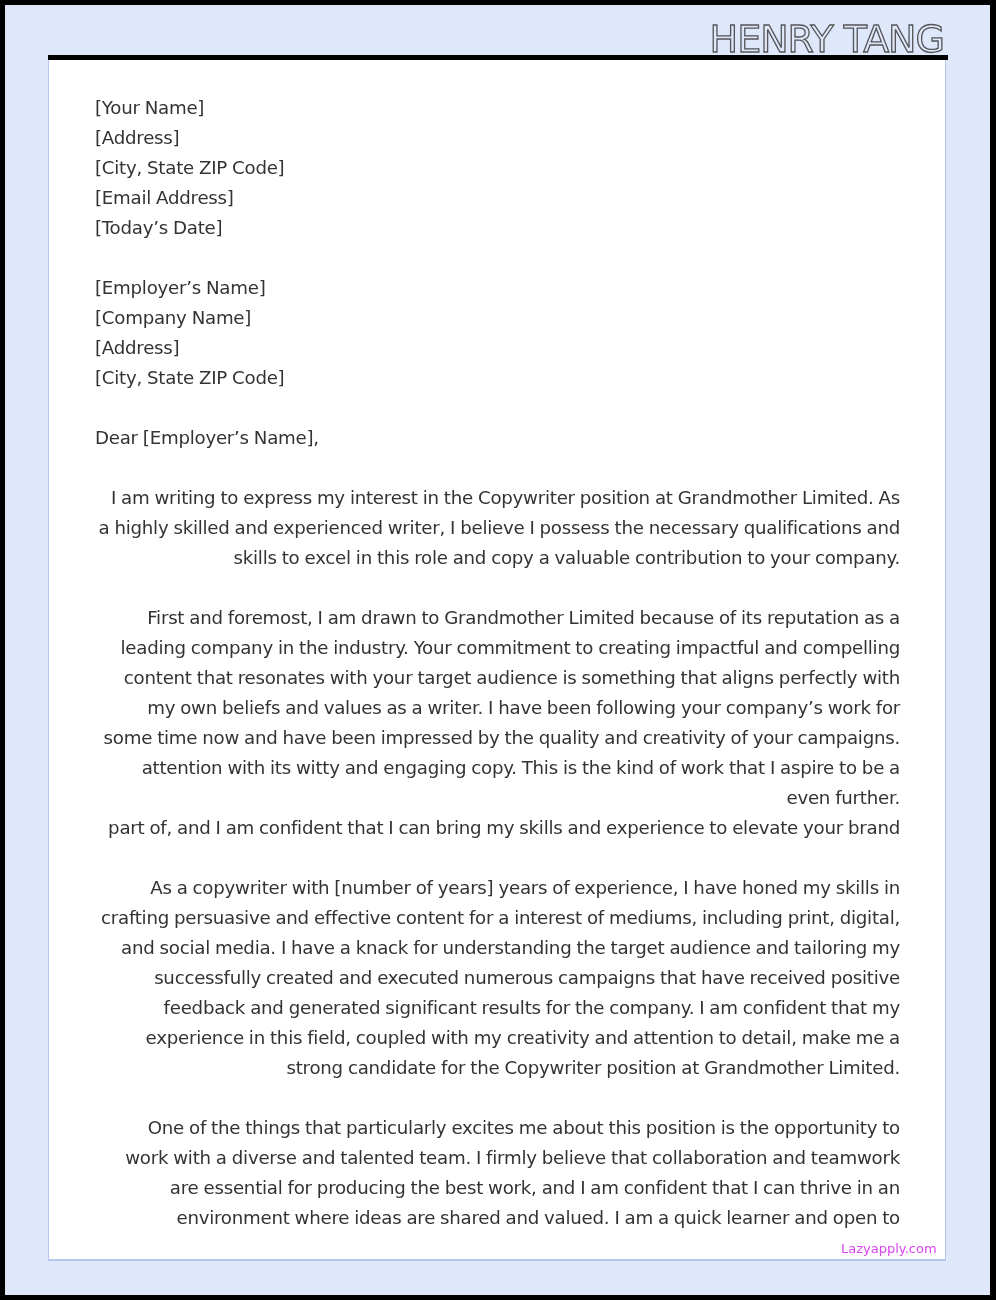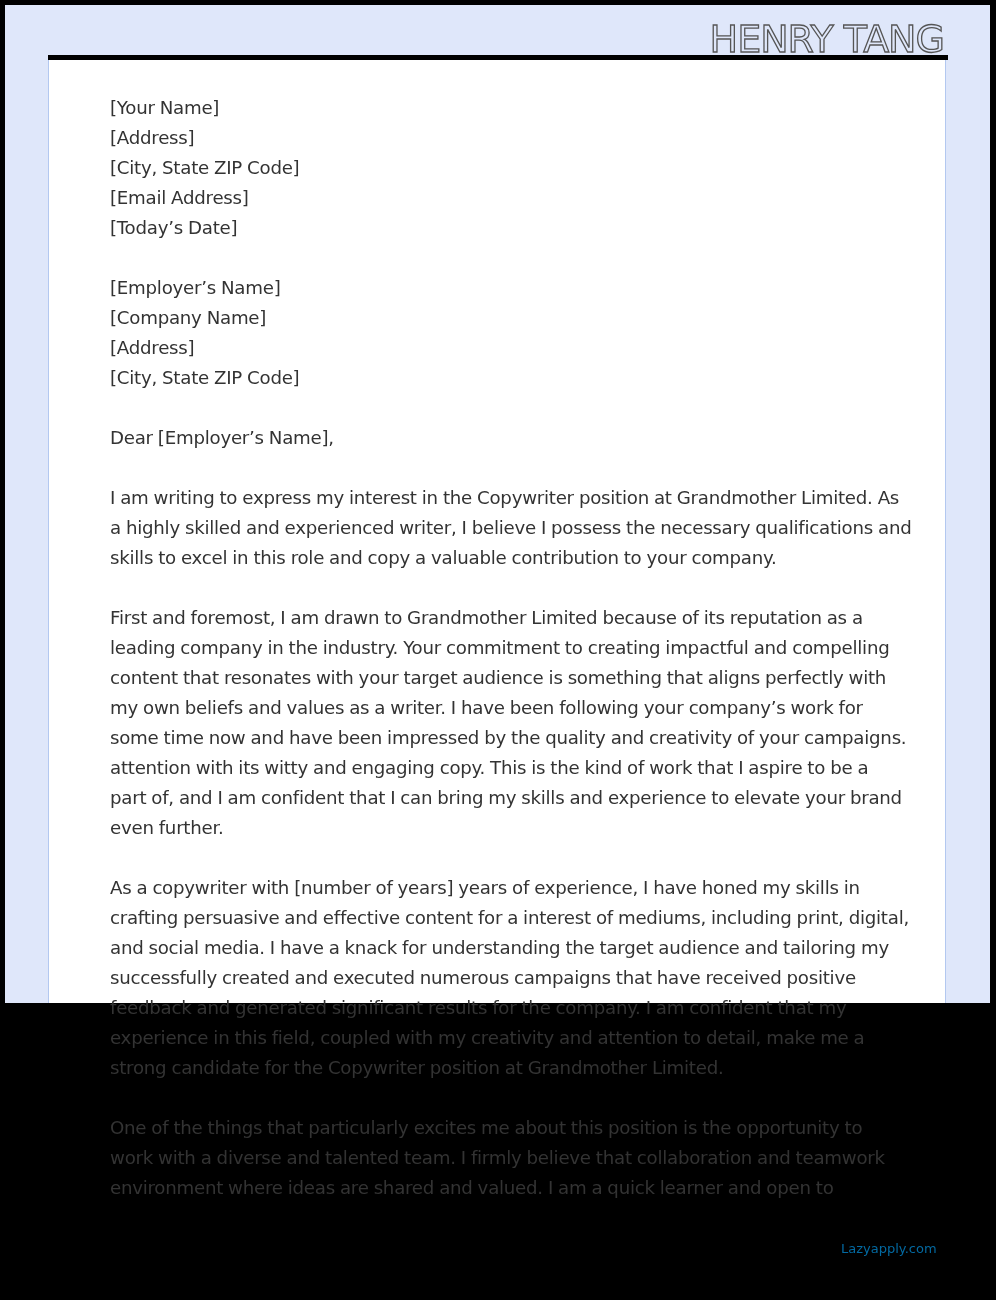--- a/index.html
+++ b/index.html
@@ -12,21 +12,21 @@
       overflow: hidden;
       position: relative;
       background: #000;
       font-family: "DejaVu Sans", sans-serif;
     }
     .frame {
       position: absolute;
       left: 5px;
       top: 5px;
       width: 985px;
-      height: 998px;
+      height: 1290px;
       background: #dfe7fa;
       overflow: hidden;
     }
     .header-name {
       position: absolute;
       right: 46px;
       top: 12px;
       font-family: "DejaVu Sans", sans-serif;
       font-size: 38px;
       font-weight: normal;
@@ -65,31 +65,31 @@
       color: #333333;
       letter-spacing: -0.25px;
       word-spacing: -0.5px;
     }
     .letter .block {
       margin: 0 0 30px 0;
     }
     .letter .line {
       display: block;
       white-space: nowrap;
-      margin-left: 15px;
     }
     .letter p {
       margin: 0 0 30px 0;
+      text-align: right;
     }
     .watermark {
       position: absolute;
       left: 841px;
       top: 1240px;
       font-size: 13px;
-      color: #0369a1;
+      color: #d946ef;
       line-height: 18px;
       white-space: nowrap;
     }
   </style>
 </head>
 <body>
 
 <div class="frame">
   <div class="header-name">HENRY TANG</div>
   <div class="paper"></div>
@@ -118,34 +118,35 @@
     <span class="line">a highly skilled and experienced writer, I believe I possess the necessary qualifications and</span>
     <span class="line">skills to excel in this role and copy a valuable contribution to your company.</span>
   </p>
   <p>
     <span class="line">First and foremost, I am drawn to Grandmother Limited because of its reputation as a</span>
     <span class="line">leading company in the industry. Your commitment to creating impactful and compelling</span>
     <span class="line">content that resonates with your target audience is something that aligns perfectly with</span>
     <span class="line">my own beliefs and values as a writer. I have been following your company’s work for</span>
     <span class="line">some time now and have been impressed by the quality and creativity of your campaigns.</span>
     <span class="line">attention with its witty and engaging copy. This is the kind of work that I aspire to be a</span>
+    <span class="line">even further.</span>
     <span class="line">part of, and I am confident that I can bring my skills and experience to elevate your brand</span>
-    <span class="line">even further.</span>
   </p>
   <p>
     <span class="line">As a copywriter with [number of years] years of experience, I have honed my skills in</span>
     <span class="line">crafting persuasive and effective content for a interest of mediums, including print, digital,</span>
     <span class="line">and social media. I have a knack for understanding the target audience and tailoring my</span>
     <span class="line">successfully created and executed numerous campaigns that have received positive</span>
     <span class="line">feedback and generated significant results for the company. I am confident that my</span>
     <span class="line">experience in this field, coupled with my creativity and attention to detail, make me a</span>
     <span class="line">strong candidate for the Copywriter position at Grandmother Limited.</span>
   </p>
   <p>
     <span class="line">One of the things that particularly excites me about this position is the opportunity to</span>
     <span class="line">work with a diverse and talented team. I firmly believe that collaboration and teamwork</span>
+    <span class="line">are essential for producing the best work, and I am confident that I can thrive in an</span>
     <span class="line">environment where ideas are shared and valued. I am a quick learner and open to</span>
   </p>
 </div>
 
 <div class="watermark">Lazyapply.com</div>
 
 <div style="position:absolute;left:0;top:1295px;width:996px;height:5px;background:#000;"></div>
 
 </body></html>

